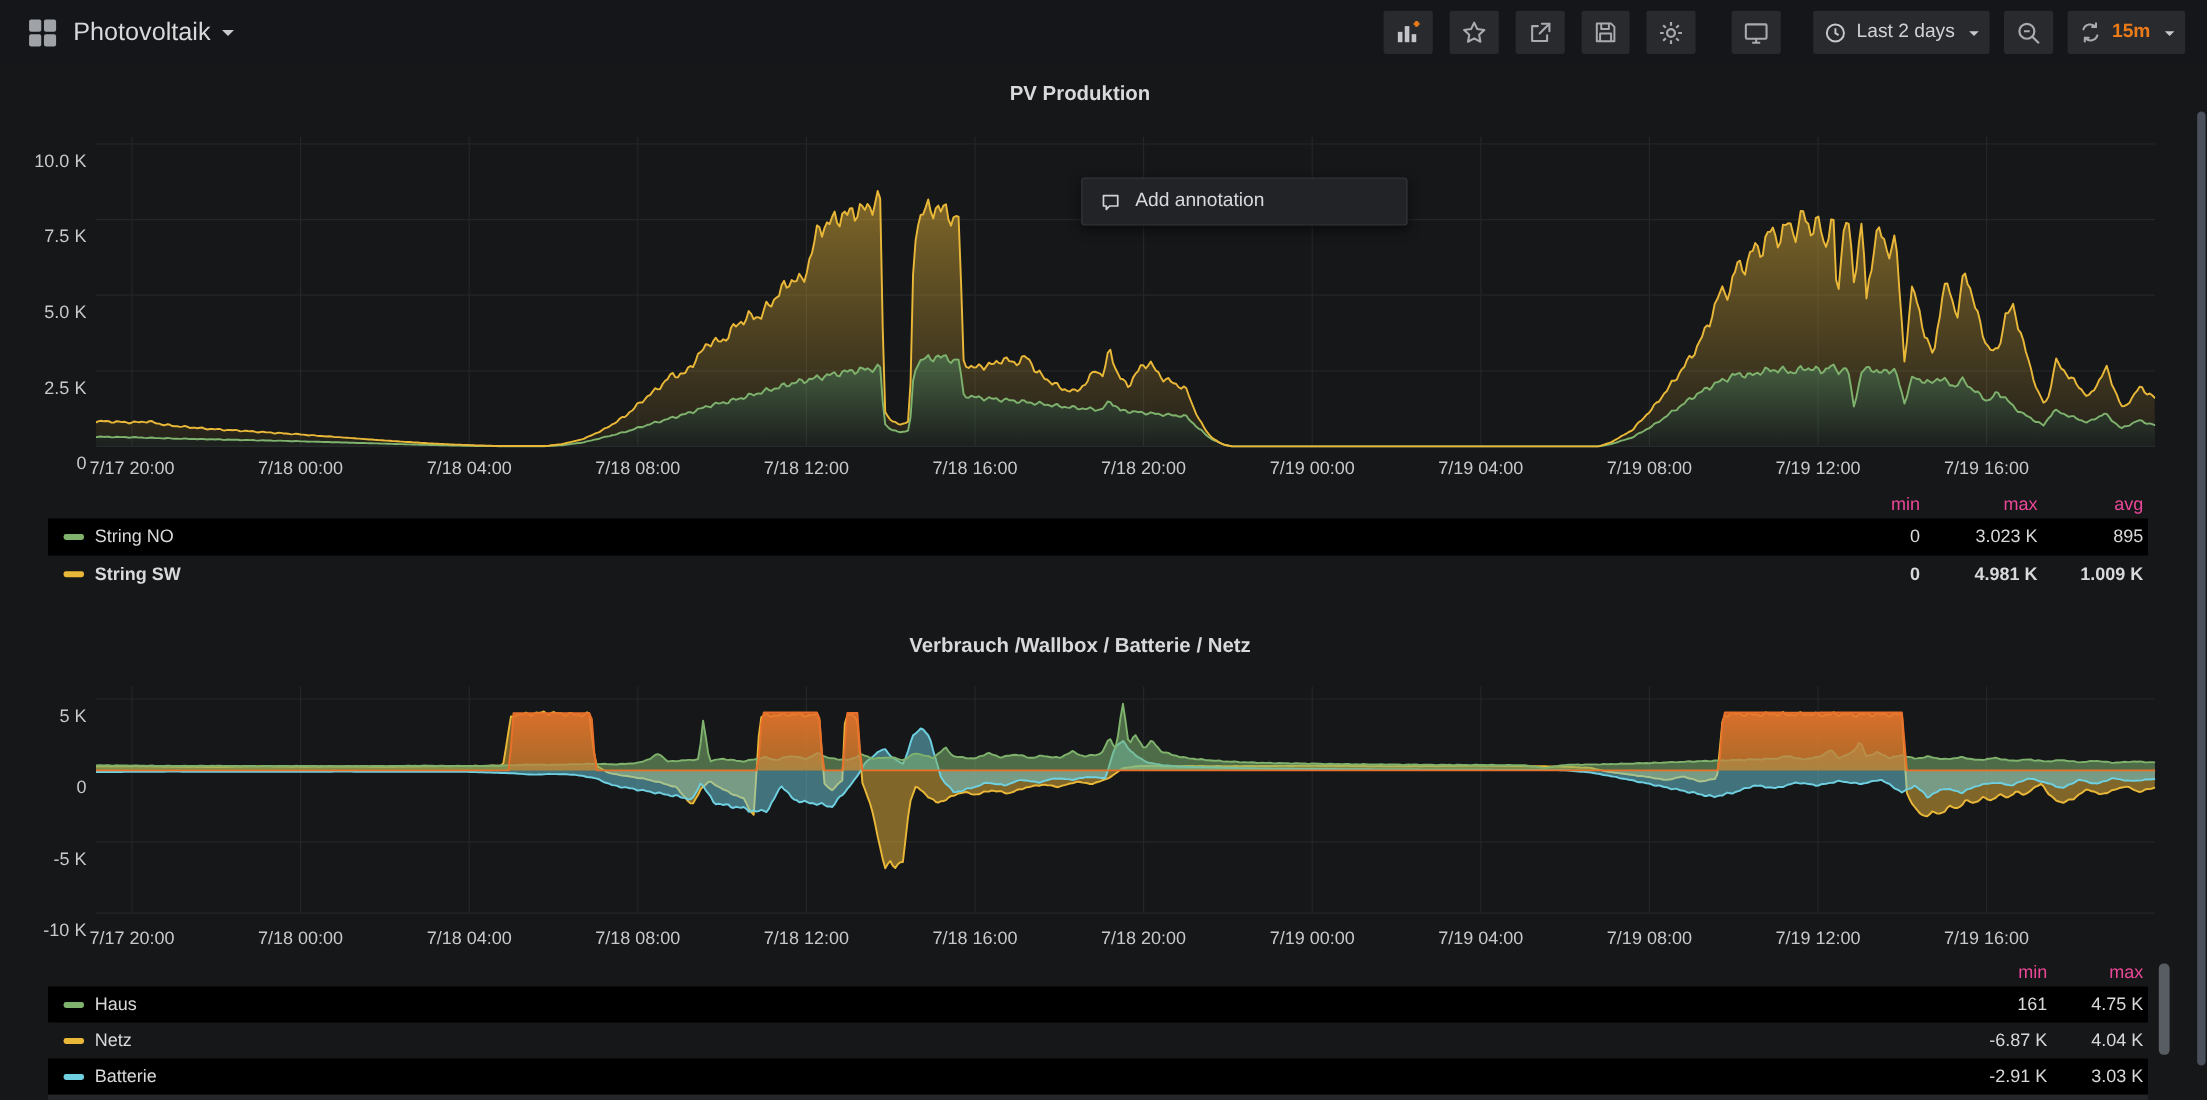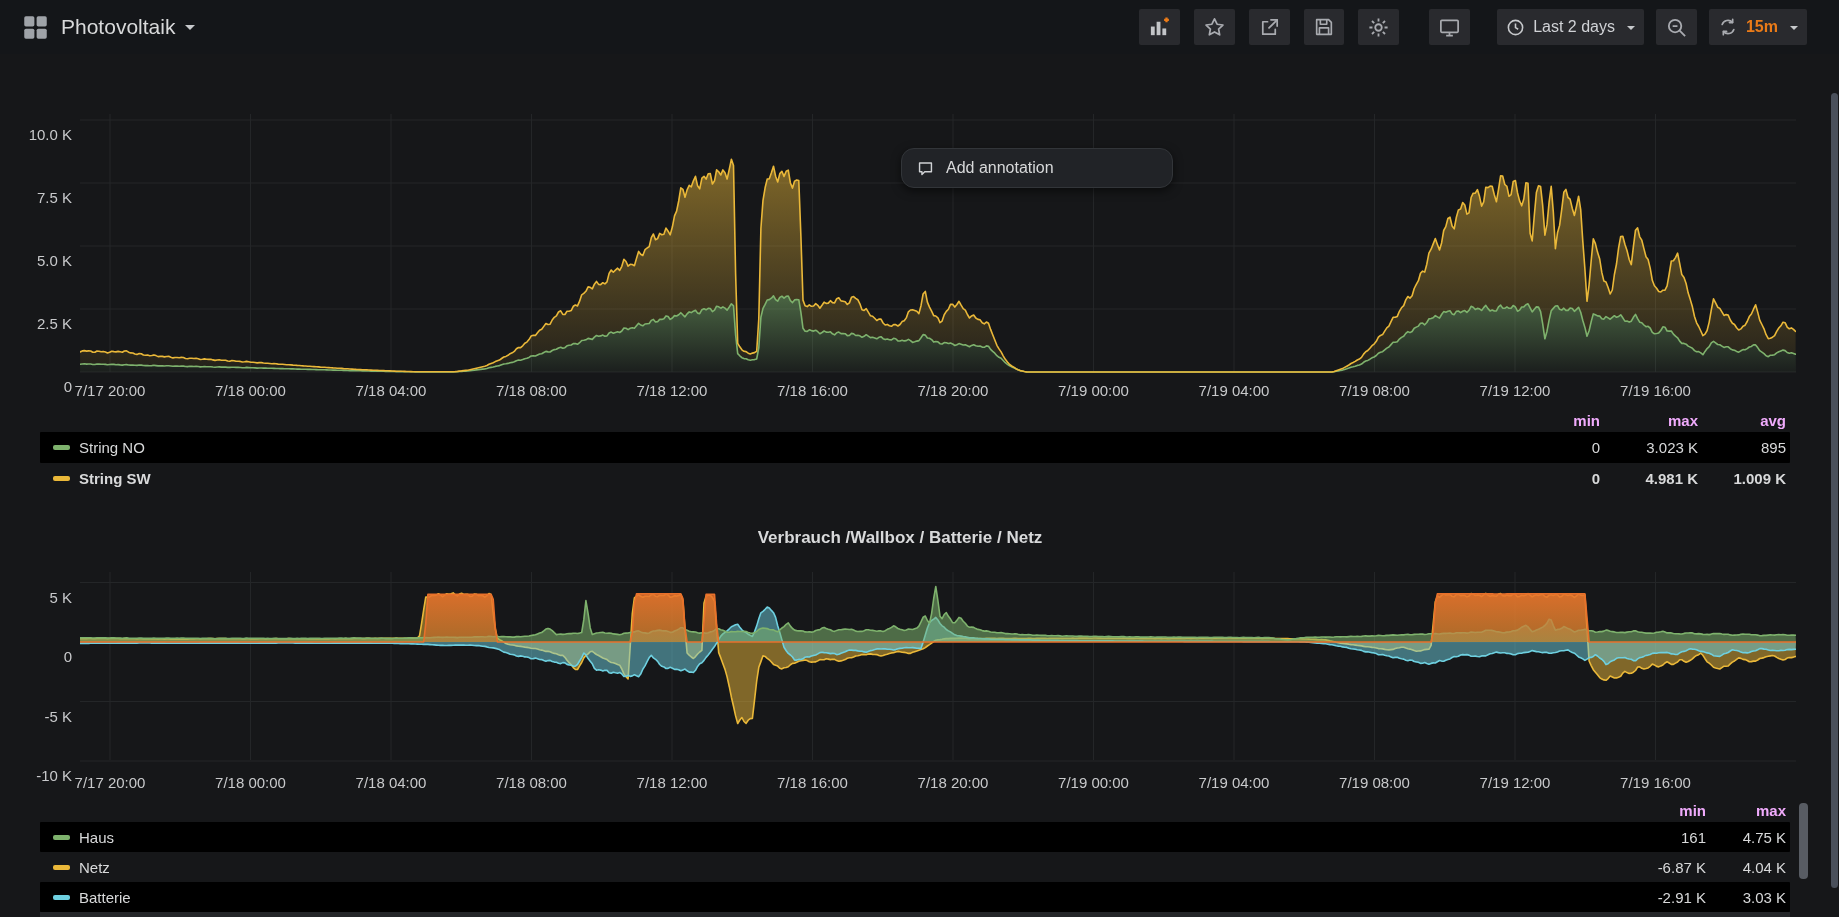--- a/index.html
+++ b/index.html
@@ -1,19 +1,19 @@
 <!DOCTYPE html>
 <html><head>
 <meta charset="utf-8">
 <style>
   html,body{margin:0;padding:0;background:#101214;}
   body{width:1839px;height:917px;overflow:hidden;font-family:"Liberation Sans",sans-serif;}
   .app{position:relative;width:1839px;height:917px;background:#161719;overflow:hidden;}
   
-  .navbar{position:absolute;top:0;left:0;width:1839px;height:54px;background:#141619;display:flex;align-items:center;justify-content:space-between;box-sizing:border-box;padding:0 32px 0 22px;}
+  .navbar{position:absolute;top:0;left:0;width:1839px;height:54px;background:#141619;display:flex;align-items:center;justify-content:space-between;box-sizing:border-box;padding:0 18px 0 22px;}
   .nav-left{display:flex;align-items:center;}
   .grid-icon{display:flex;margin-right:12px;cursor:pointer;}
   .dash-title{font-size:21px;font-weight:500;color:#d8d9da;cursor:pointer;}
   .caret{width:0;height:0;border:5px solid transparent;border-top-color:#c7c9cc;margin-left:10px;margin-top:5px;display:inline-block;}
   .caret.sm{border-width:4.5px;margin-left:8px;}
   .nav-right{display:flex;align-items:center;}
   .tb{height:36px;min-width:38px;background:#292a2e;border:none;border-radius:2px;display:flex;align-items:center;justify-content:center;cursor:pointer;padding:0 9px;margin-left:14px;box-sizing:border-box;}
   .tb.first{margin-left:0;}
   .tb.gap-l{margin-left:30px;}
   .tb.gap-m{margin-left:27px;}
@@ -30,26 +30,26 @@
   .chart-svg{position:absolute;}
   .grid{stroke:#242628;stroke-width:1;}
   .sline{fill:none;stroke-width:1.6;stroke-linejoin:round;stroke-linecap:round;}
   .y-label{position:absolute;width:60px;text-align:right;font-size:15px;color:#c8c9cb;line-height:18px;margin-top:15px;}
   .x-label{position:absolute;width:100px;text-align:center;font-size:15px;color:#c8c9cb;line-height:18px;}
   
   .legend{position:absolute;font-size:15px;color:#d8d9da;}
   .lrow{display:flex;align-items:center;height:30px;padding:0 4px 0 13px;box-sizing:border-box;border-radius:1px;}
   .lrow.hl{background:#000000;}
   .lrow.lhead{height:24px;}
-  .lhead .lcol{color:#f0abfc;font-weight:700;cursor:pointer;}
+  .lhead .lcol{color:#ec4899;font-weight:400;cursor:pointer;}
   .dash{width:17px;height:5px;border-radius:2px;margin-right:9px;flex:none;}
   .llabel{flex:1;cursor:pointer;}
   .lcol{text-align:right;flex:none;}
   
-  .annotation-menu{position:absolute;left:901px;top:94px;width:272px;height:40px;background:#212327;border:1px solid #323539;border-radius:13px;box-shadow:0 3px 10px rgba(0,0,0,.55);display:flex;align-items:center;padding-left:14px;box-sizing:border-box;z-index:6;cursor:pointer;}
+  .annotation-menu{position:absolute;left:901px;top:94px;width:272px;height:40px;background:#212327;border:1px solid #323539;border-radius:3px;box-shadow:0 3px 10px rgba(0,0,0,.55);display:flex;align-items:center;padding-left:14px;box-sizing:border-box;z-index:6;cursor:pointer;}
   .annotation-menu span.txt{font-size:16px;color:#d8d9da;margin-left:11px;}
   
   .outer-scrollbar{position:absolute;right:1px;top:93px;width:7px;height:795px;background:#4a505b;border-radius:4px;z-index:9;}
   .inner-scrollbar{position:absolute;left:1799px;top:299px;width:9px;height:76px;background:#585c63;border-radius:4px;z-index:7;}
   .partial-row{position:absolute;left:40px;top:408px;width:1750px;height:9px;background:#242629;}
 </style>
 </head>
 <body>
 
 <div class="app">
@@ -136,20 +136,21 @@
               <path d="M6.4 21.2v-3.9h3.9"></path>
             </svg>
         </span>
         <span class="orange">15m</span>
         <span class="caret sm"></span>
       </button>
     </div>
   </header>
 
   <section class="panel" id="panel1">
+    <div class="panel-title">PV Produktion</div>
     <div class="annotation-menu">
       <span style="display:flex;">
         <svg width="19" height="19" viewBox="0 0 24 24" fill="none" stroke="#d0d2d5" stroke-width="1.8" stroke-linejoin="round">
             <path d="M4.5 5h15v11H11l-3.5 3.5V16h-3z"></path>
           </svg>
       </span>
       <span class="txt">Add annotation</span>
     </div>
   <svg width="1716" height="272" class="chart-svg" style="left: 80px; top: 54px;">
         <defs>

